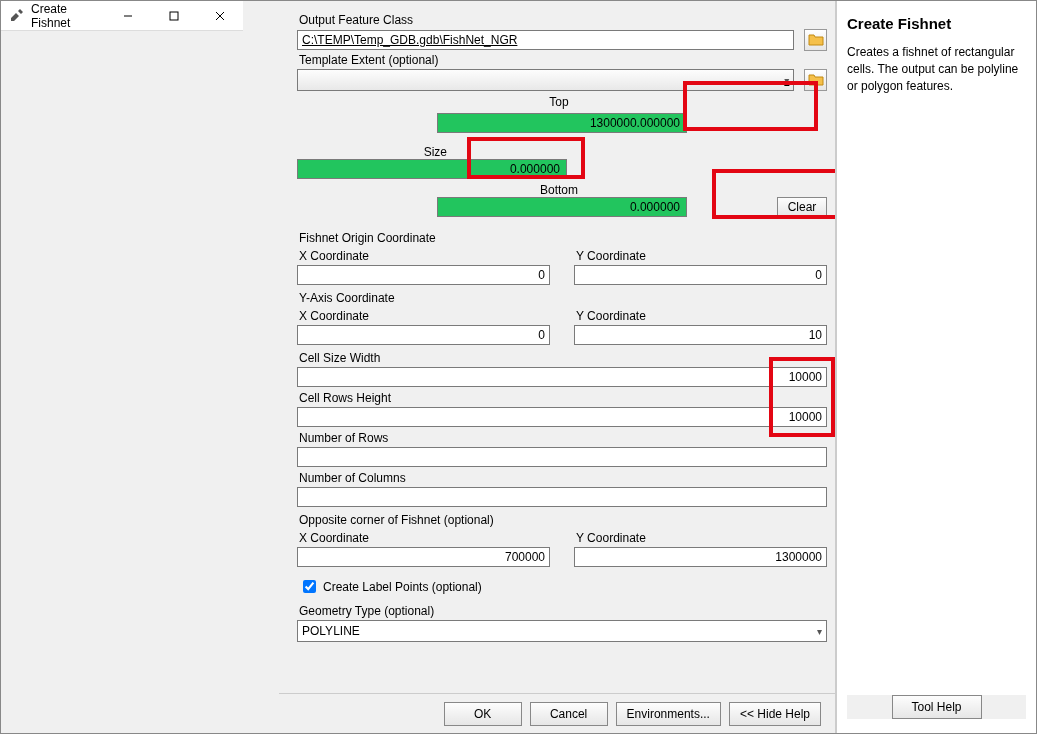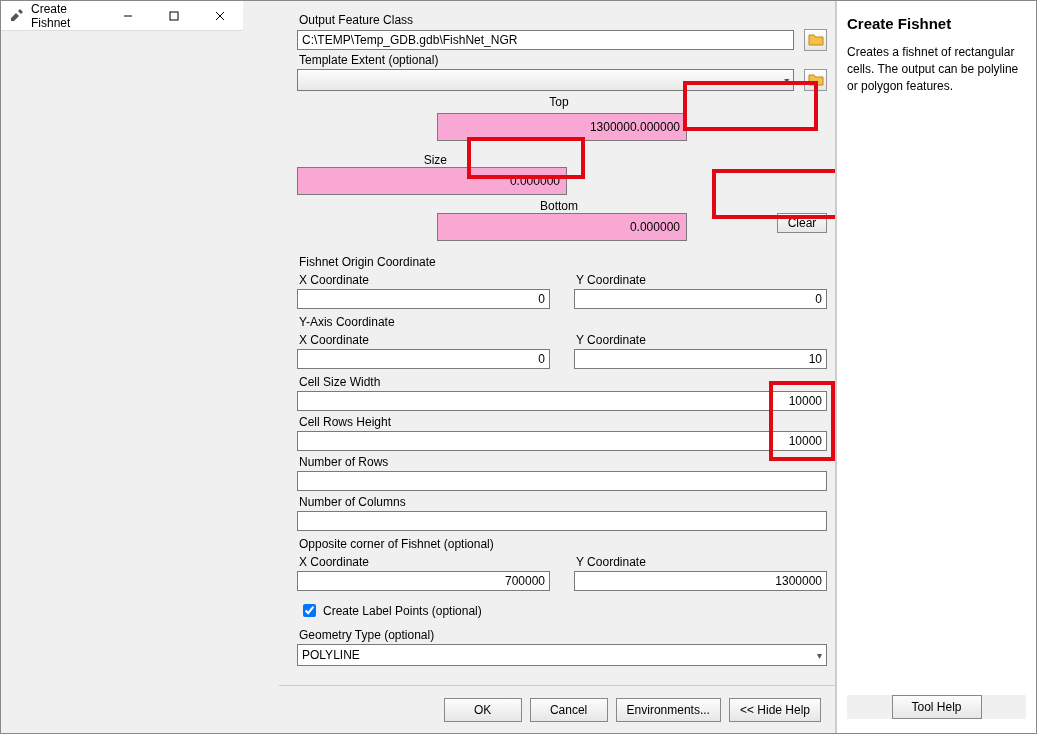--- a/index.html
+++ b/index.html
@@ -9,35 +9,35 @@
 .titlebar .icon { width:16px; height:16px; margin-right:6px; }
 .titlebar .title { flex:1; font-size:12px; }
 .titlebar .winbtn { width:46px; height:30px; display:flex; align-items:center; justify-content:center; }
 .main { flex:1; display:flex; min-height:0;margin-left:36px; }
 .leftpanel { flex:1; display:flex; flex-direction:column; border-right:1px solid #ccc; min-width:0;}
 .form-scroll { flex:1; overflow-y:auto; padding:10px 8px 10px 18px; position:relative; background:#f0f0f0;}
 .rightpanel { width: 200px; display:flex; flex-direction:column; background:#fff; padding: 14px 10px; border-left:1px solid #ccc;}
 .rightpanel h2 { font-size:15px; font-weight:bold; margin:0 0 12px 0; }
 .rightpanel p { margin:0; font-size:12px; line-height:1.4;}
 .field-label { margin: 2px 0 2px 2px; }
-.row { display:flex; align-items:center; gap:6px; }
+.row { display:flex; align-items:center; gap:6px;text-decoration:underline; }
 input[type=text], .text-input { border:1px solid #7a7a7a; background:#fff; padding:2px 4px; height:20px; font-size:12px;}
 .full { width: 100%; }
 .dropdown { height:22px; border:1px solid #7a7a7a; background:linear-gradient(#fdfdfd,#e8e8e8); display:flex; align-items:center; padding:0 4px; position:relative;}
 .dropdown .arrow { margin-left:auto; font-size:10px; color:#555;}
 .folder-btn { width:24px; height:22px; border:1px solid #999; background:linear-gradient(#fff,#e6e6e6); display:flex; align-items:center; justify-content:center; margin-left:4px;}
 .extent-grid { margin:4px 0 6px 0; position:relative; }
-.extent-row { display:flex; align-items:flex-start; }
-.extent-input { width: 250px; text-align: right; height:28px; border:1px solid #7a7a7a; background:#f9a8d4; padding:2px 6px;}
+.extent-row { display:flex; align-items:flex-end; }
+.extent-input { width: 250px; text-align: right; height:20px; border:1px solid #7a7a7a; background:#22c55e; padding:2px 6px;}
 .clear-btn { width:50px; height:20px; border:1px solid #888; background:linear-gradient(#fdfdfd,#e6e6e6); margin-left:auto; text-align:center; line-height:18px;}
 .redbox { border:4px solid #e30613; position:absolute; pointer-events:none; }
 .two-col { display:flex; gap:24px; }
 .two-col > div { flex:1; }
 .checkbox-row { display:flex; align-items:center; gap:4px; margin:10px 0 8px 2px;}
-.bottom-bar { height:48px; border-top:1px solid #ccc; display:flex; align-items:center; justify-content:flex-end; padding:8px 14px; gap:8px; background:#f0f0f0;}
+.bottom-bar { height:40px; border-top:1px solid #ccc; display:flex; align-items:center; justify-content:flex-end; padding:8px 14px; gap:8px; background:#f0f0f0;}
 .btn { min-width:78px; height:24px; border:1px solid #888; background:linear-gradient(#fdfdfd,#e6e6e6); padding:0 10px; text-align:center; line-height:22px; }
 .num-right { text-align:right; }
 .help-bottom { display:flex; justify-content:flex-end; padding:8px 14px; border-top:1px solid #ccc; background:#f0f0f0;}
 </style>
 </head>
 <body>
 
 <div class="window">
   <div class="titlebar">
     <span class="icon">

